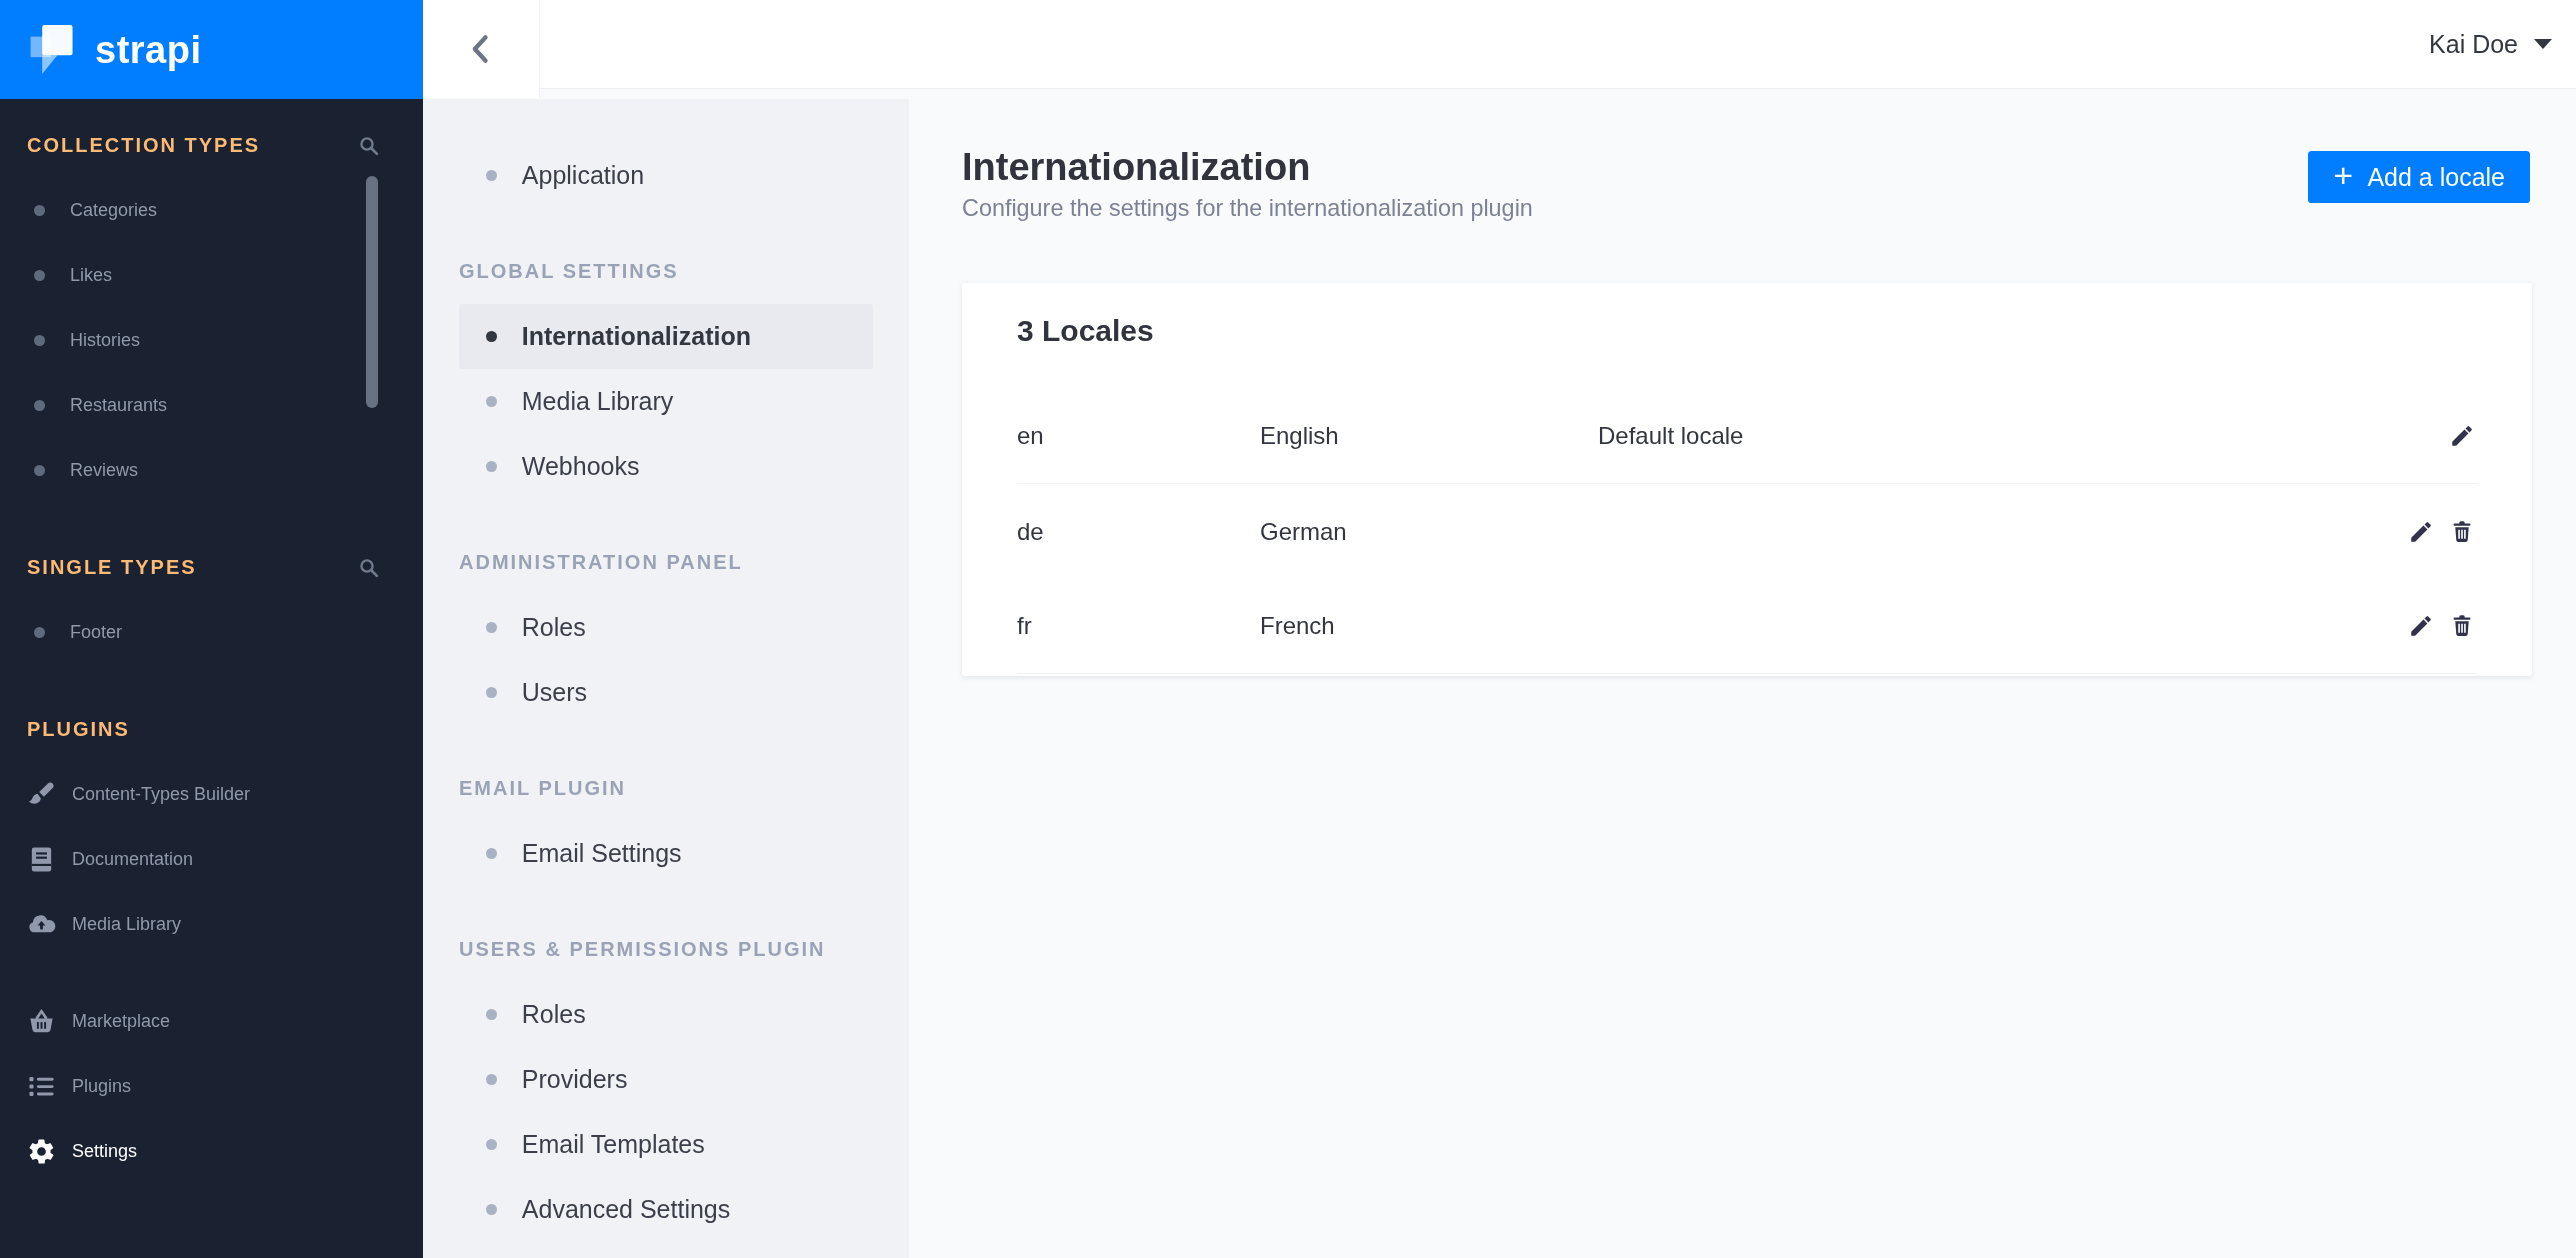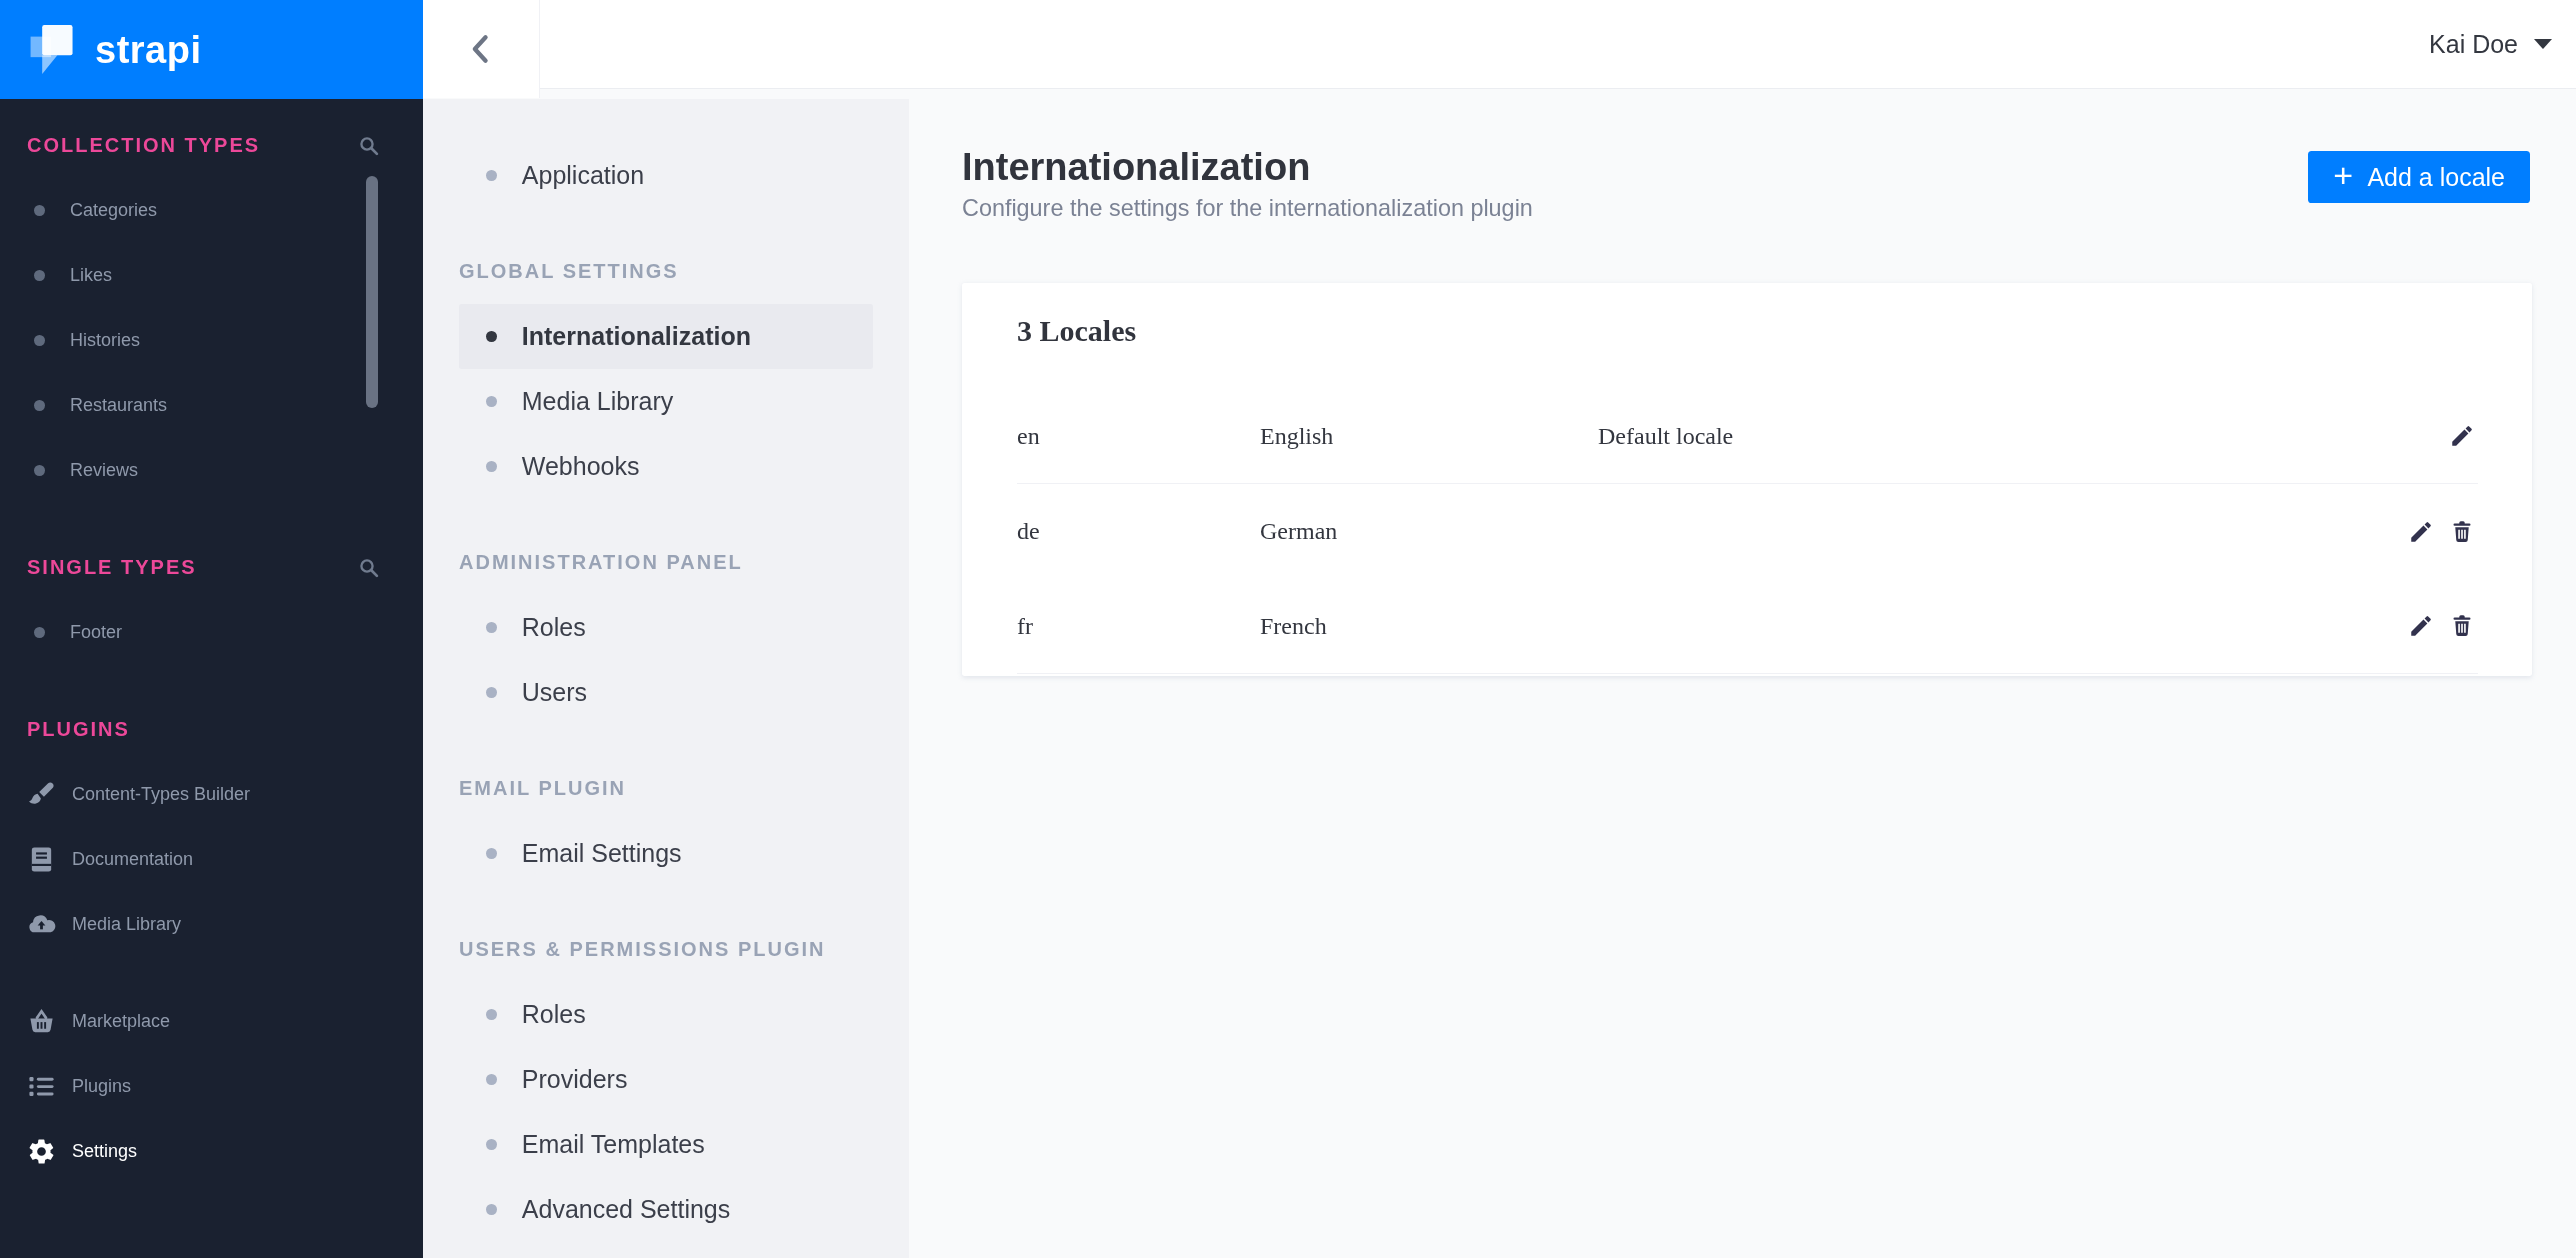--- a/index.html
+++ b/index.html
@@ -25,21 +25,21 @@
     color:#fff; font-size:38px; font-weight:700; letter-spacing:0.5px;
     margin-left:18px; line-height:1;text-align:right;
   }
   .dk-nav { padding-top:14.4px; }
   .dk-section { margin-top:32px; }
   .dk-header-row {
     height:65px; display:flex; align-items:center; justify-content:space-between;
     padding:0 43px 0 27px;
   }
   .dk-header-label {
-    font-size:20px; font-weight:700; letter-spacing:2px; color:#ec4899;
+    font-size:20px; font-weight:700; letter-spacing:2px; color:#fdba74;
   }
   .dk-search { width:21.6px; height:21.6px; color:#707b8e; cursor:pointer; }
   .dk-item {
     height:65px; display:flex; align-items:center; padding-left:27px;
     font-size:18px; color:#8f99ab; cursor:pointer;
   }
   .dk-bullet {
     width:10.8px; height:10.8px; border-radius:50%; background:#5f6a7d;
     margin:0 25px 0 7.2px; flex:none;
   }
@@ -111,21 +111,20 @@
     display:flex; align-items:center; padding:0 25px;
     background:#007eff; border:none; border-radius:3.6px; cursor:pointer; color:#fff;
   }
   .add-btn .plus { font-size:34px; font-weight:300; margin-right:14.4px; line-height:1; position:relative; top:-1.8px; }
   .add-btn .lbl { font-size:25px; font-weight:400; }
 
   .card {
     position:absolute; left:53px; top:184px; right:44px; height:393px;
     background:#ffffff; border-radius:2.7px;
     box-shadow:0 1.8px 5.4px rgba(170,180,200,0.28);
-    font-family:Liberation Serif, serif;
   }
   .card-title {
     padding:31px 54px 0 55px; font-size:30px; font-weight:700; color:#31343d;
   }
   .rows {
     position:absolute; left:55px; right:54px; top:106px; bottom:0;
   }
   .lrow { height:95px; display:flex; align-items:center; }
   .lrow.bordered { border-bottom:1.8px solid #f0f1f5; }
   .lc1 { width:243px; font-size:24px; color:#33363f; }

